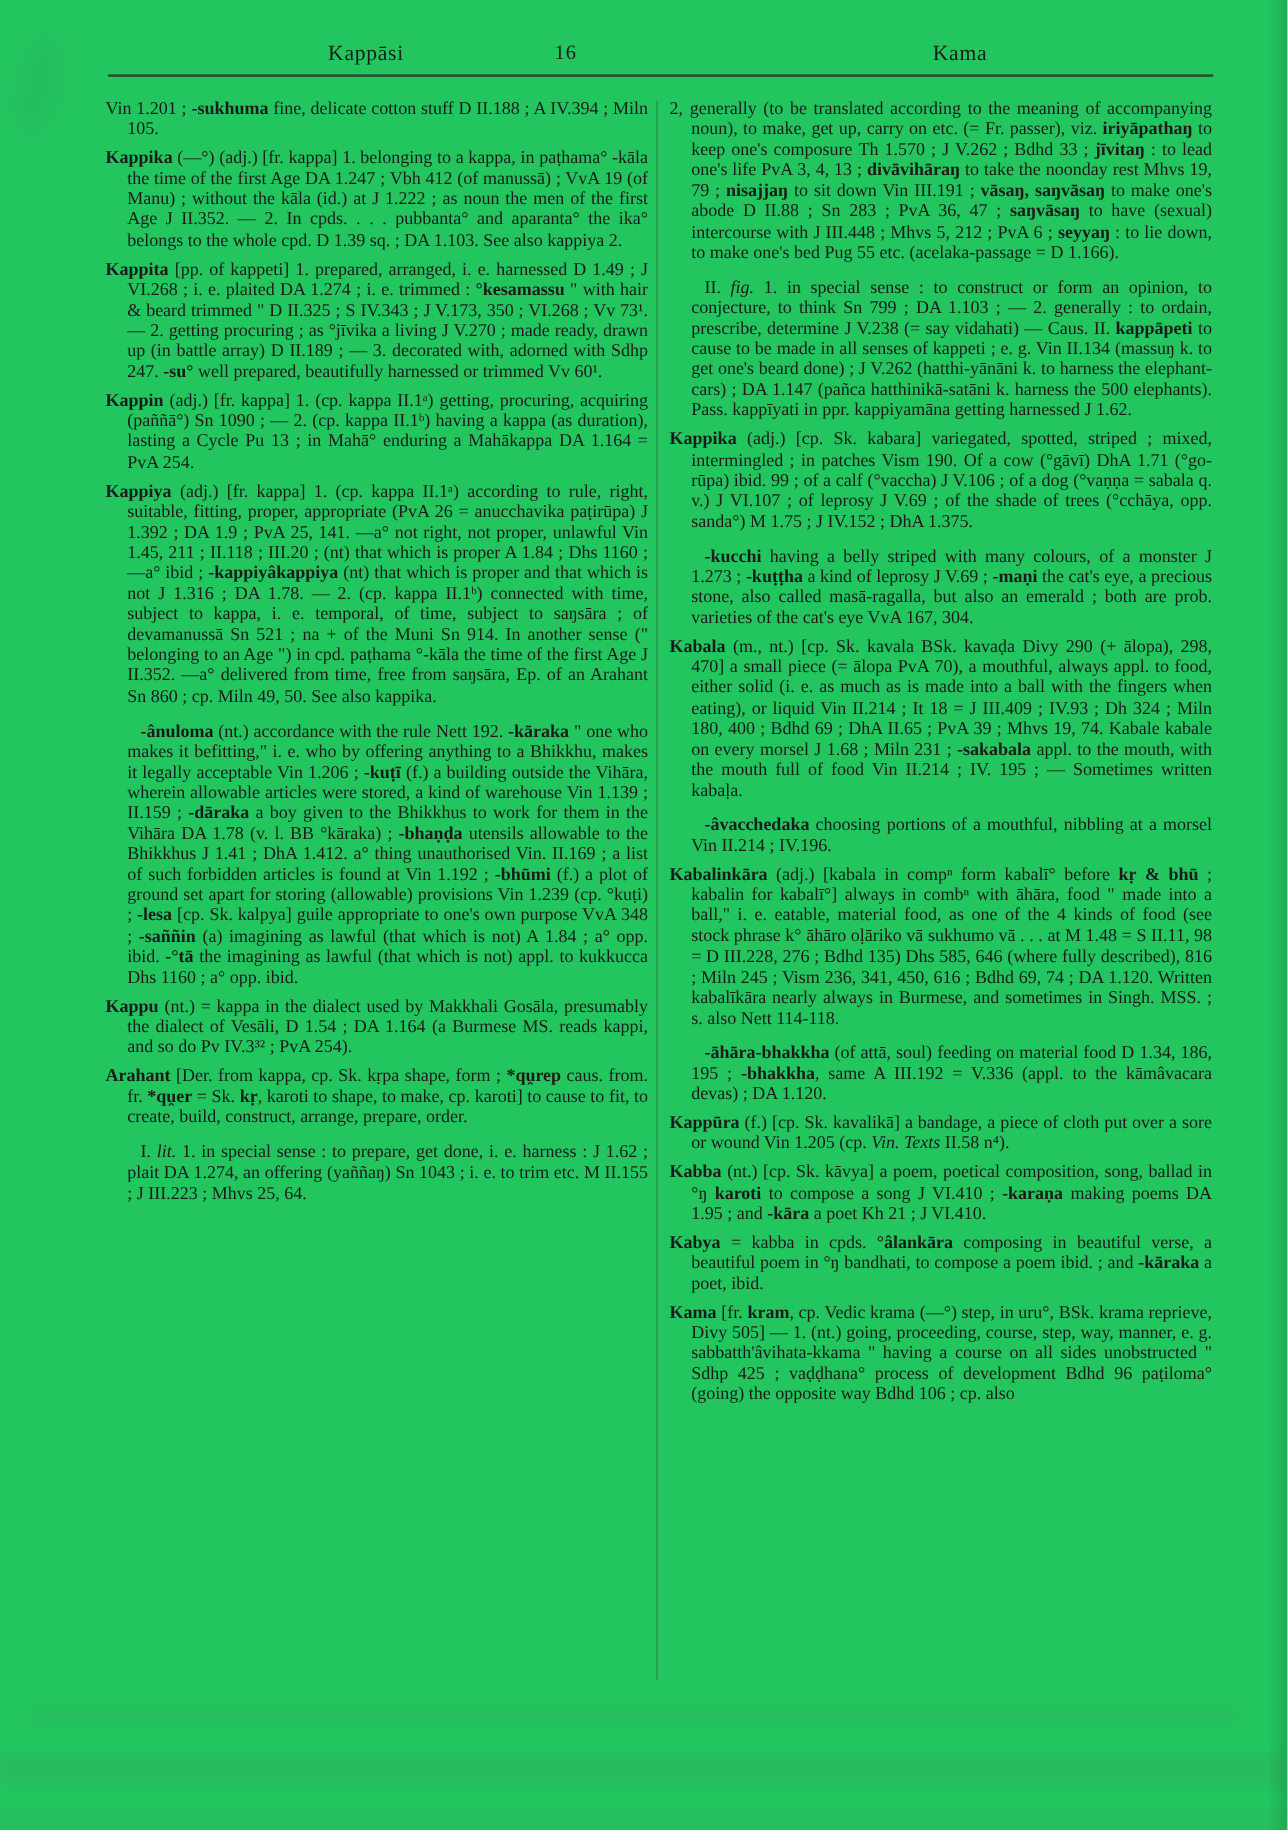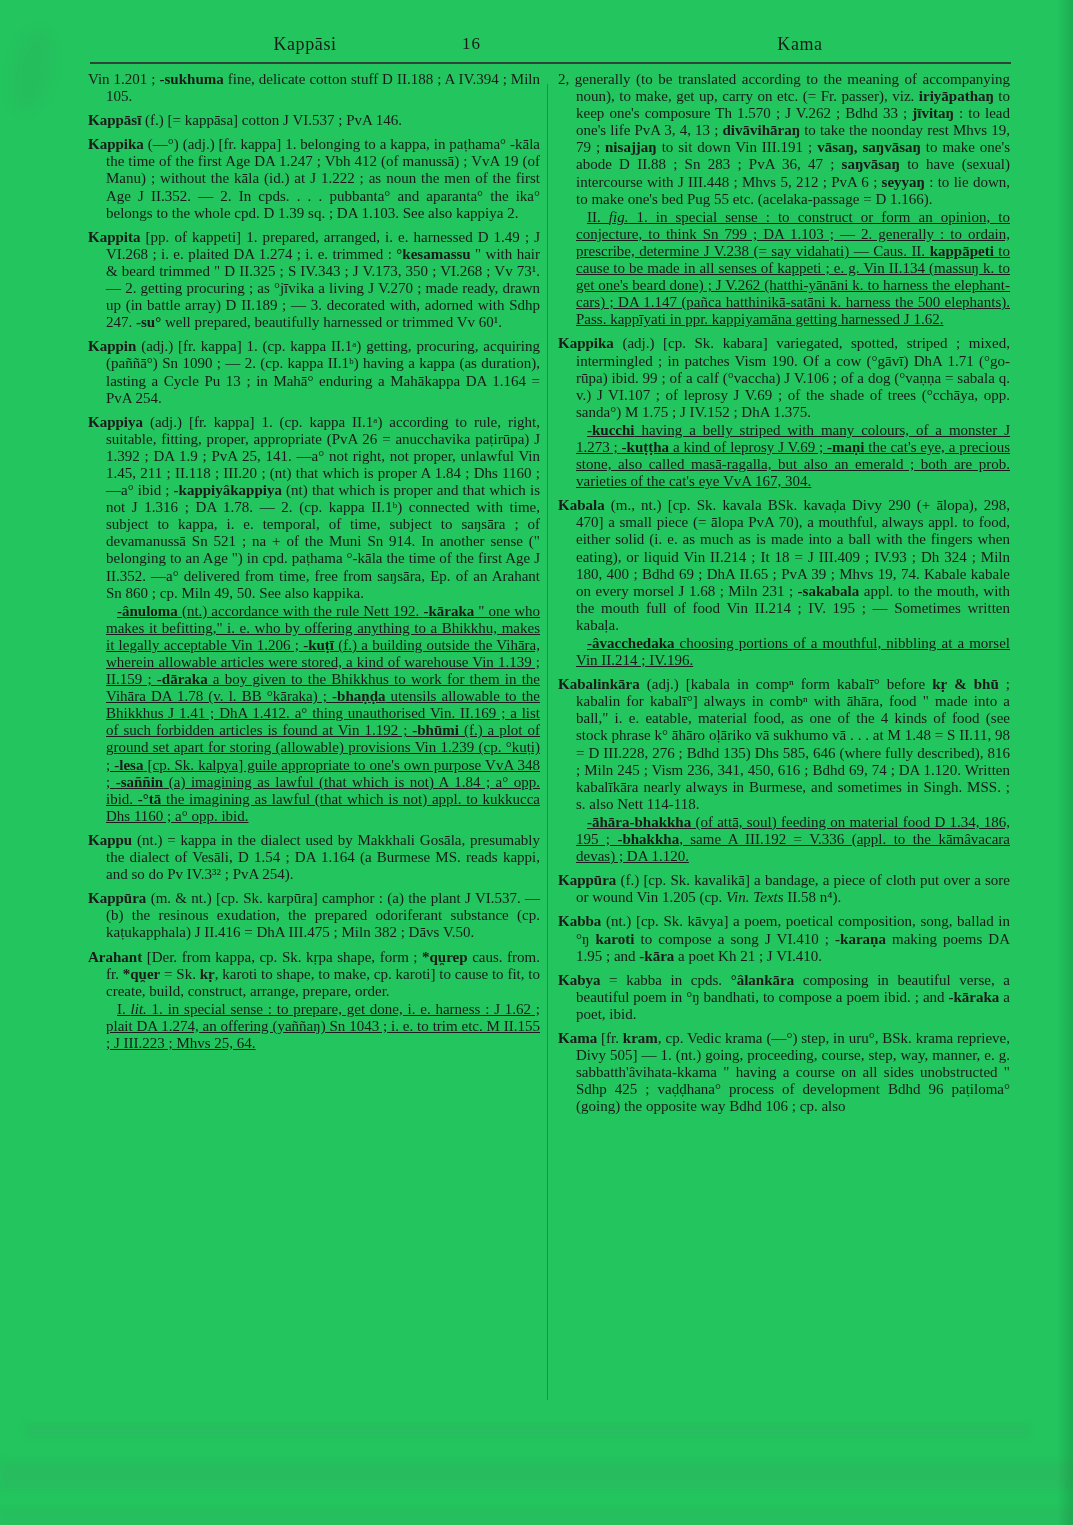--- a/index.html
+++ b/index.html
@@ -9,30 +9,30 @@
     font-family:"Liberation Serif","DejaVu Serif",serif;
     color:#1b1b1b;
   }
   
   .hdr-word{position:absolute;top:34px;font-size:18px;letter-spacing:.6px;white-space:nowrap;}
   .hdr-left{left:230px;width:150px;text-align:center;}
   .hdr-num{left:462px;width:90px;text-align:left;font-size:17px;letter-spacing:1px;}
   .hdr-right{left:738px;width:124px;text-align:center;}
   .hdr-rule{position:absolute;left:90px;right:62px;top:62px;height:0;border-top:2px solid #2e2e2e;opacity:.85;}
   
-  .col{position:absolute;top:71px;width:452px;text-align:justify;
+  .col{position:absolute;top:83px;width:452px;text-align:justify;
        font-size:15px;line-height:17.1px;}
   #col-left{left:88px;}
   #col-right{left:558px;}
   .col-divider{position:absolute;left:547px;top:84px;height:1316px;width:1px;background:rgba(45,45,45,.38);}
   
   .para{margin:0;padding-left:18px;text-indent:-18px;}
   .para.entry,.para.cont{margin-top:7px;}
   .para:first-child{margin-top:0;}
-  .para.sub{text-indent:11px;margin-top:1px;text-decoration:underline;}
+  .para.sub{text-indent:11px;margin-top:12px;}
   .b{font-weight:bold;}
   .i{font-style:italic;}
   
   .smudge-topleft{position:absolute;left:12px;top:28px;width:40px;height:85px;
     background:rgba(80,80,80,.06);border-radius:50%;filter:blur(6px);transform:rotate(12deg);}
   .band-1{position:absolute;left:25px;top:1424px;width:1005px;height:13px;
     background:rgba(100,100,100,.07);filter:blur(3px);}
   .band-2{position:absolute;left:0;top:1462px;width:1073px;height:26px;
     background:rgba(100,100,100,.09);filter:blur(4px);}
   .band-3{position:absolute;left:0;top:1508px;width:1073px;height:17px;
@@ -51,28 +51,26 @@
     <span class="hdr-word hdr-left">Kappāsi</span>
     <span class="hdr-word hdr-num">16</span>
     <span class="hdr-word hdr-right">Kama</span>
   </header>
 
   <div class="hdr-rule"></div>
 
   <main>
     <section class="col" id="col-left">
         <p class="para cont">Vin 1.201 ; <span class="b">-sukhuma</span> fine, delicate cotton stuff D II.188 ; A IV.394 ; Miln 105.</p>
-        <p class="para entry"><span class="b">Kappāsī</span> (f.) [= kappāsa] cotton J VI.537 ; PvA 146.</p>
         <p class="para entry"><span class="b">Kappika</span> (—°) (adj.) [fr. kappa] 1. belonging to a kappa, in paṭhama° -kāla the time of the first Age DA 1.247 ; Vbh 412 (of manussā) ; VvA 19 (of Manu) ; without the kāla (id.) at J 1.222 ; as noun the men of the first Age J II.352. — 2. In cpds. . . . pubbanta° and aparanta° the ika° belongs to the whole cpd. D 1.39 sq. ; DA 1.103. See also kappiya 2.</p>
         <p class="para entry"><span class="b">Kappita</span> [pp. of kappeti] 1. prepared, arranged, i. e. harnessed D 1.49 ; J VI.268 ; i. e. plaited DA 1.274 ; i. e. trimmed : <span class="b">°kesamassu</span> " with hair &amp; beard trimmed " D II.325 ; S IV.343 ; J V.173, 350 ; VI.268 ; Vv 73¹. — 2. getting procuring ; as °jīvika a living J V.270 ; made ready, drawn up (in battle array) D II.189 ; — 3. decorated with, adorned with Sdhp 247.  <span class="b">-su°</span> well prepared, beautifully harnessed or trimmed Vv 60¹.</p>
         <p class="para entry"><span class="b">Kappin</span> (adj.) [fr. kappa] 1. (cp. kappa II.1ᵃ) getting, procuring, acquiring (paññā°) Sn 1090 ; — 2. (cp. kappa II.1ᵇ) having a kappa (as duration), lasting a Cycle Pu 13 ; in Mahā° enduring a Mahākappa DA 1.164 = PvA 254.</p>
         <p class="para entry"><span class="b">Kappiya</span> (adj.) [fr. kappa] 1. (cp. kappa II.1ᵃ) according to rule, right, suitable, fitting, proper, appropriate (PvA 26 = anucchavika paṭirūpa) J 1.392 ; DA 1.9 ; PvA 25, 141. —a° not right, not proper, unlawful Vin 1.45, 211 ; II.118 ; III.20 ; (nt) that which is proper A 1.84 ; Dhs 1160 ; —a° ibid ; <span class="b">-kappiyâkappiya</span> (nt) that which is proper and that which is not J 1.316 ; DA 1.78. — 2. (cp. kappa II.1ᵇ) connected with time, subject to kappa, i. e. temporal, of time, subject to saŋsāra ; of devamanussā Sn 521 ; na + of the Muni Sn 914.  In another sense (" belonging to an Age ") in cpd. paṭhama °-kāla the time of the first Age J II.352.  —a° delivered from time, free from saŋsāra, Ep. of an Arahant Sn 860 ; cp. Miln 49, 50.  See also kappika.</p>
         <p class="para sub"><span class="b">-ânuloma</span> (nt.) accordance with the rule Nett 192. <span class="b">-kāraka</span> " one who makes it befitting," i. e. who by offering anything to a Bhikkhu, makes it legally acceptable Vin 1.206 ; <span class="b">-kuṭī</span> (f.) a building outside the Vihāra, wherein allowable articles were stored, a kind of warehouse Vin 1.139 ; II.159 ; <span class="b">-dāraka</span> a boy given to the Bhikkhus to work for them in the Vihāra DA 1.78 (v. l. BB °kāraka) ; <span class="b">-bhaṇḍa</span> utensils allowable to the Bhikkhus J 1.41 ; DhA 1.412. a° thing unauthorised Vin. II.169 ; a list of such forbidden articles is found at Vin 1.192 ; <span class="b">-bhūmi</span> (f.) a plot of ground set apart for storing (allowable) provisions Vin 1.239 (cp. °kuṭi) ; <span class="b">-lesa</span> [cp. Sk. kalpya] guile appropriate to one's own purpose VvA 348 ; <span class="b">-saññin</span> (a) imagining as lawful (that which is not) A 1.84 ; a° opp. ibid. <span class="b">-°tā</span> the imagining as lawful (that which is not) appl. to kukkucca Dhs 1160 ; a° opp. ibid.</p>
         <p class="para entry"><span class="b">Kappu</span> (nt.) = kappa in the dialect used by Makkhali Gosāla, presumably the dialect of Vesāli, D 1.54 ; DA 1.164 (a Burmese MS. reads kappi, and so do Pv IV.3³² ; PvA 254).</p>
-        <p class="para entry"><span class="b">Kappūra</span> (m. &amp; nt.) [cp. Sk. karpūra] camphor : (a) the plant J VI.537. — (b) the resinous exudation, the prepared odoriferant substance (cp. kaṭukapphala) J II.416 = DhA III.475 ; Miln 382 ; Dāvs V.50.</p>
         <p class="para entry"><span class="b">Arahant</span> [Der. from kappa, cp. Sk. kṛpa shape, form ; <span class="b">*qu̯rep</span> caus. from. fr. <span class="b">*qu̯er</span> = Sk. <span class="b">kṛ</span>, karoti to shape, to make, cp. karoti] to cause to fit, to create, build, construct, arrange, prepare, order.</p>
         <p class="para sub">I. <span class="i">lit.</span> 1. in special sense : to prepare, get done, i. e. harness : J 1.62 ; plait DA 1.274, an offering (yaññaŋ) Sn 1043 ; i. e. to trim etc. M II.155 ; J III.223 ; Mhvs 25, 64.</p>
       </section>
     <div class="col-divider"></div>
     <section class="col" id="col-right">
         <p class="para cont">2, generally (to be translated according to the meaning of accompanying noun), to make, get up, carry on etc. (= Fr. passer), viz. <span class="b">iriyāpathaŋ</span> to keep one's composure Th 1.570 ; J V.262 ; Bdhd 33 ; <span class="b">jīvitaŋ</span> : to lead one's life PvA 3, 4, 13 ; <span class="b">divāvihāraŋ</span> to take the noonday rest Mhvs 19, 79 ; <span class="b">nisajjaŋ</span> to sit down Vin III.191 ; <span class="b">vāsaŋ, saŋvāsaŋ</span> to make one's abode D II.88 ; Sn 283 ; PvA 36, 47 ; <span class="b">saŋvāsaŋ</span> to have (sexual) intercourse with J III.448 ; Mhvs 5, 212 ; PvA 6 ; <span class="b">seyyaŋ</span> : to lie down, to make one's bed Pug 55 etc. (acelaka-passage = D 1.166).</p>
         <p class="para sub">II. <span class="i">fig.</span> 1. in special sense : to construct or form an opinion, to conjecture, to think Sn 799 ; DA 1.103 ; — 2. generally : to ordain, prescribe, determine J V.238 (= say vidahati) — Caus. II. <span class="b">kappāpeti</span> to cause to be made in all senses of kappeti ; e. g. Vin II.134 (massuŋ k. to get one's beard done) ; J V.262 (hatthi-yānāni k. to harness the elephant-cars) ; DA 1.147 (pañca hatthinikā-satāni k. harness the 500 elephants).  Pass. kappīyati in ppr. kappiyamāna getting harnessed J 1.62.</p>
         <p class="para entry"><span class="b">Kappika</span> (adj.) [cp. Sk. kabara] variegated, spotted, striped ; mixed, intermingled ; in patches Vism 190.  Of a cow (°gāvī) DhA 1.71 (°go-rūpa) ibid. 99 ; of a calf (°vaccha) J V.106 ; of a dog (°vaṇṇa = sabala q. v.) J VI.107 ; of leprosy J V.69 ; of the shade of trees (°cchāya, opp. sanda°) M 1.75 ; J IV.152 ; DhA 1.375.</p>
         <p class="para sub"><span class="b">-kucchi</span> having a belly striped with many colours, of a monster J 1.273 ; <span class="b">-kuṭṭha</span> a kind of leprosy J V.69 ; <span class="b">-maṇi</span> the cat's eye, a precious stone, also called masā-ragalla, but also an emerald ; both are prob. varieties of the cat's eye VvA 167, 304.</p>
         <p class="para entry"><span class="b">Kabala</span> (m., nt.) [cp. Sk. kavala BSk. kavaḍa Divy 290 (+ ālopa), 298, 470] a small piece (= ālopa PvA 70), a mouthful, always appl. to food, either solid (i. e. as much as is made into a ball with the fingers when eating), or liquid Vin II.214 ; It 18 = J III.409 ; IV.93 ; Dh 324 ; Miln 180, 400 ; Bdhd 69 ; DhA II.65 ; PvA 39 ; Mhvs 19, 74.  Kabale kabale on every morsel J 1.68 ; Miln 231 ; <span class="b">-sakabala</span> appl. to the mouth, with the mouth full of food Vin II.214 ; IV. 195 ; — Sometimes written kabaḷa.</p>

